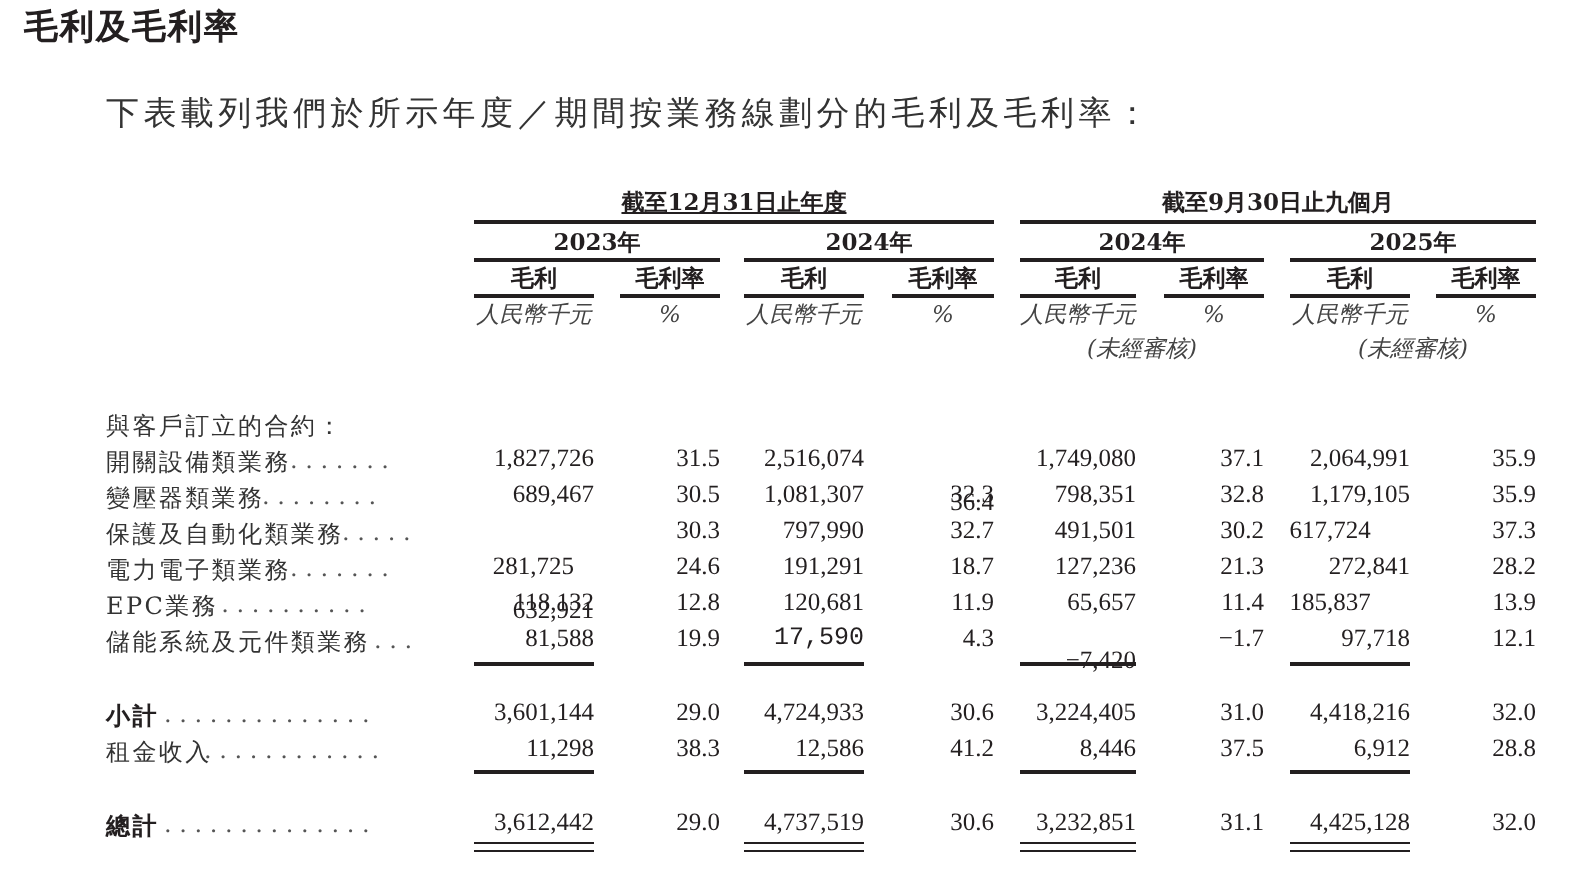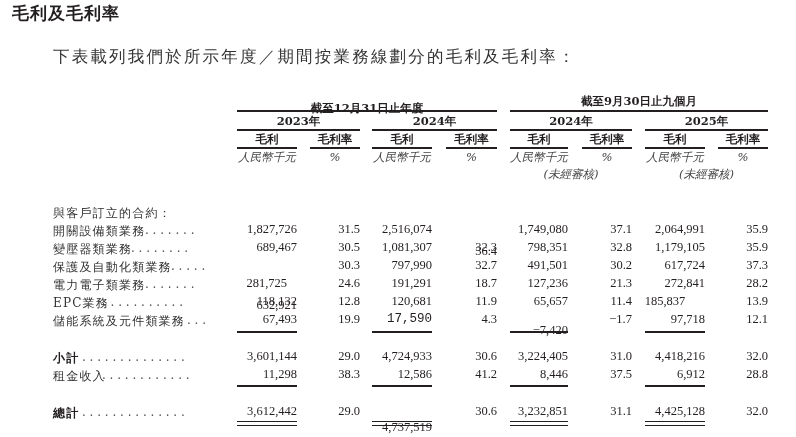--- a/index.html
+++ b/index.html
@@ -25,21 +25,21 @@
     .num { font-family: "Liberation Serif", "DejaVu Serif", serif; font-size: 12.5px; text-align: right; }
     .num.bold { font-weight: normal; }
     .dbl { position: absolute; height: 5px; border-top: 1.6px solid #231f20; border-bottom: 1.6px solid #231f20; box-sizing: border-box; }
   </style>
 </head>
 <body>
 
 <div class="abs section-title">毛利及毛利率</div>
 <div class="abs intro">下表載列我們於所示年度／期間按業務線劃分的毛利及毛利率：</div>
 
-<div class="abs hdr" style="left:237px; width:260px; top:101px;">截至12月31日止年度</div>
+<div class="abs hdr" style="left:237px; width:260px; top:94px;text-decoration:underline;">截至12月31日止年度</div>
 <div class="abs hdr" style="left:510px; width:258px; top:94px;">截至9月30日止九個月</div>
 <div class="rule" style="left:237px; width:260px; top:110px;"></div>
 <div class="rule" style="left:510px; width:258px; top:110px;"></div>
 
 <div class="abs hdr" style="left:237px; width:123px; top:114px;text-align:center;">2023年</div>
 <div class="abs hdr" style="left:372px; width:125px; top:114px;">2024年</div>
 <div class="abs hdr" style="left:510px; width:122px; top:114px;">2024年</div>
 <div class="abs hdr" style="left:645px; width:123px; top:114px;">2025年</div>
 <div class="rule" style="left:237px; width:123px; top:129px;"></div>
 <div class="rule" style="left:372px; width:125px; top:129px;"></div>
@@ -103,21 +103,21 @@
     </div>
     <div>
       <div class="abs lbl" style="left: 53px; top: 259px;">保護及自動化類業務</div>
       <div class="abs leader" style="left: 171px; top: 259px;">.....</div>
       <div class="abs num" style="left: 217px; width: 80px; top: 258px; margin-top: 40px;">632,921</div>
       <div class="abs num" style="left: 310px; width: 50px; top: 258px;">30.3</div>
       <div class="abs num" style="left: 352px; width: 80px; top: 258px;">797,990</div>
       <div class="abs num" style="left: 447px; width: 50px; top: 258px;">32.7</div>
       <div class="abs num" style="left: 488px; width: 80px; top: 258px;">491,501</div>
       <div class="abs num" style="left: 582px; width: 50px; top: 258px;">30.2</div>
-      <div class="abs num" style="left: 625px; width: 80px; top: 258px;">617,724</div>
+      <div class="abs num" style="left: 625px; width: 80px; top: 258px; text-align: center;">617,724</div>
       <div class="abs num" style="left: 718px; width: 50px; top: 258px;">37.3</div>
     </div>
     <div>
       <div class="abs lbl" style="left: 53px; top: 277px;">電力電子類業務</div>
       <div class="abs leader" style="left: 145px; top: 277px;">.......</div>
       <div class="abs num" style="left: 207px; width: 80px; top: 276px;">281,725</div>
       <div class="abs num" style="left: 310px; width: 50px; top: 276px;">24.6</div>
       <div class="abs num" style="left: 352px; width: 80px; top: 276px;">191,291</div>
       <div class="abs num" style="left: 447px; width: 50px; top: 276px;">18.7</div>
       <div class="abs num" style="left: 488px; width: 80px; top: 276px;">127,236</div>
@@ -133,21 +133,21 @@
       <div class="abs num" style="left: 352px; width: 80px; top: 294px;">120,681</div>
       <div class="abs num" style="left: 447px; width: 50px; top: 294px;">11.9</div>
       <div class="abs num" style="left: 488px; width: 80px; top: 294px;">65,657</div>
       <div class="abs num" style="left: 582px; width: 50px; top: 294px;">11.4</div>
       <div class="abs num" style="left: 625px; width: 80px; top: 294px; text-align: center;">185,837</div>
       <div class="abs num" style="left: 718px; width: 50px; top: 294px;">13.9</div>
     </div>
     <div>
       <div class="abs lbl" style="left: 53px; top: 313px;">儲能系統及元件類業務</div>
       <div class="abs leader" style="left: 187px; top: 313px;">...</div>
-      <div class="abs num" style="left: 217px; width: 80px; top: 312px;">67,493</div>
+      <div class="abs num" style="left: 217px; width: 80px; top: 312px;">81,588</div>
       <div class="abs num" style="left: 310px; width: 50px; top: 312px;">19.9</div>
       <div class="abs num" style="left: 352px; width: 80px; top: 312px; font-family: Liberation Mono, monospace;">17,590</div>
       <div class="abs num" style="left: 447px; width: 50px; top: 312px;">4.3</div>
       <div class="abs num" style="left: 488px; width: 80px; top: 312px; margin-top: 11px;">−7,420</div>
       <div class="abs num" style="left: 582px; width: 50px; top: 312px;">−1.7</div>
       <div class="abs num" style="left: 625px; width: 80px; top: 312px;">97,718</div>
       <div class="abs num" style="left: 718px; width: 50px; top: 312px;">12.1</div>
     </div>
     <div>
       <div class="abs lbl bold" style="left: 53px; top: 350px;">小計</div>
@@ -171,21 +171,21 @@
       <div class="abs num" style="left: 488px; width: 80px; top: 367px;">8,446</div>
       <div class="abs num" style="left: 582px; width: 50px; top: 367px;">37.5</div>
       <div class="abs num" style="left: 625px; width: 80px; top: 367px;">6,912</div>
       <div class="abs num" style="left: 718px; width: 50px; top: 367px;">28.8</div>
     </div>
     <div>
       <div class="abs lbl bold" style="left: 53px; top: 405px;">總計</div>
       <div class="abs leader" style="left: 82px; top: 405px;">..............</div>
       <div class="abs num bold" style="left: 217px; width: 80px; top: 404px;">3,612,442</div>
       <div class="abs num bold" style="left: 310px; width: 50px; top: 404px;">29.0</div>
-      <div class="abs num bold" style="left: 352px; width: 80px; top: 420px;">4,737,519</div>
+      <div class="abs num bold" style="left: 352px; width: 80px; top: 404px;">4,737,519</div>
       <div class="abs num bold" style="left: 447px; width: 50px; top: 404px;">30.6</div>
       <div class="abs num bold" style="left: 488px; width: 80px; top: 404px;">3,232,851</div>
       <div class="abs num bold" style="left: 582px; width: 50px; top: 404px;">31.1</div>
       <div class="abs num bold" style="left: 625px; width: 80px; top: 404px;">4,425,128</div>
       <div class="abs num bold" style="left: 718px; width: 50px; top: 404px;">32.0</div>
     </div>
     <div class="rule-thin" style="left: 237px; width: 60px; top: 331px;"></div>
     <div class="rule-thin" style="left: 372px; width: 60px; top: 331px;"></div>
     <div class="rule-thin" style="left: 510px; width: 58px; top: 331px;"></div>
     <div class="rule-thin" style="left: 645px; width: 60px; top: 331px;"></div>

